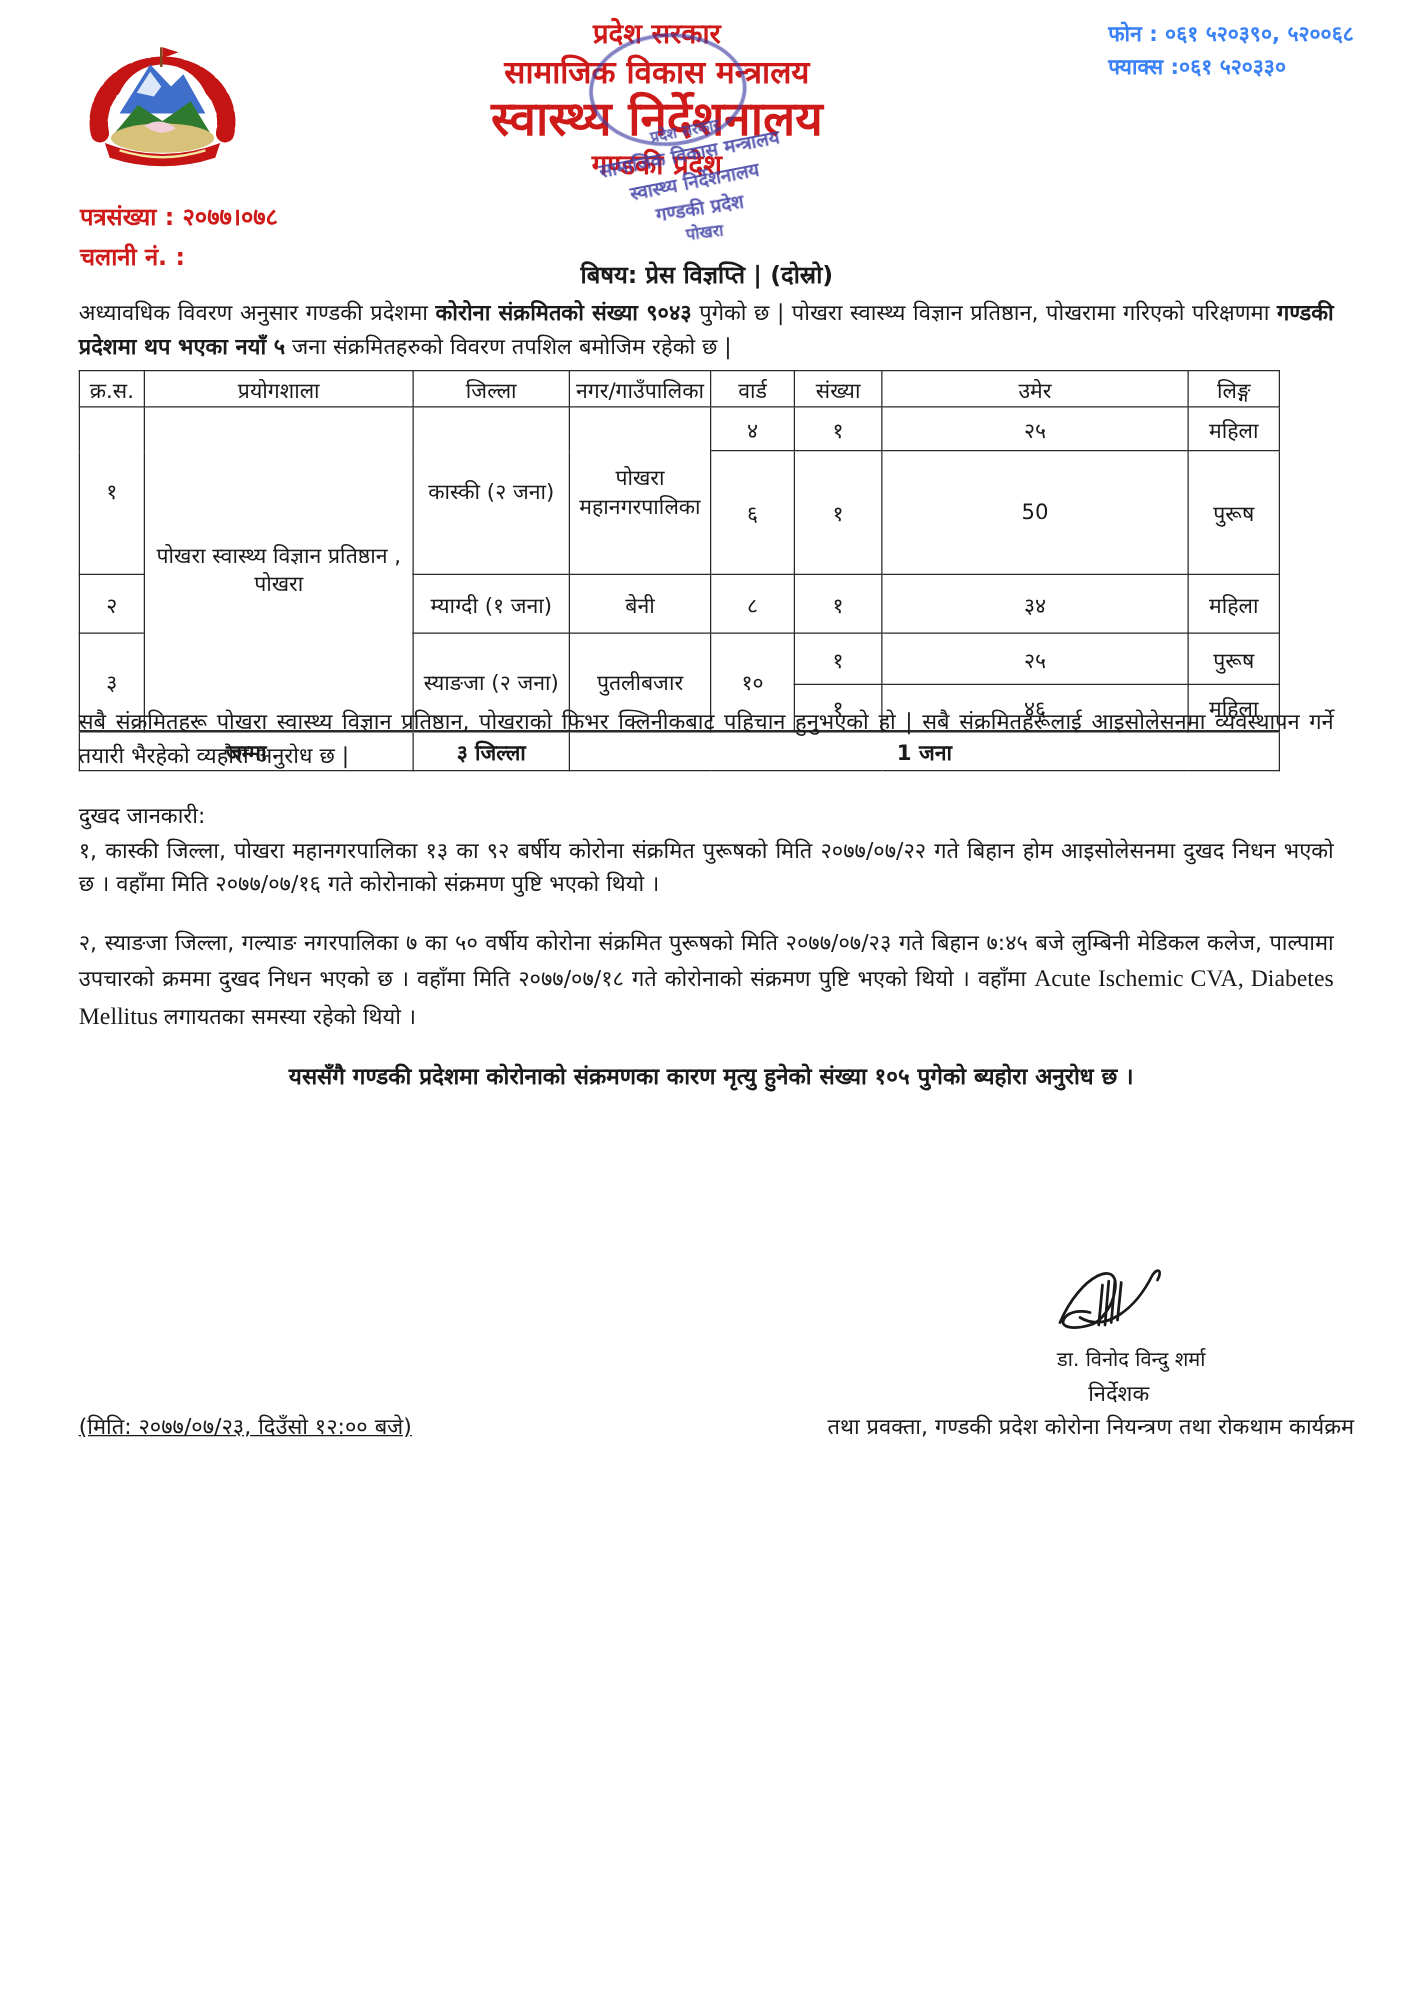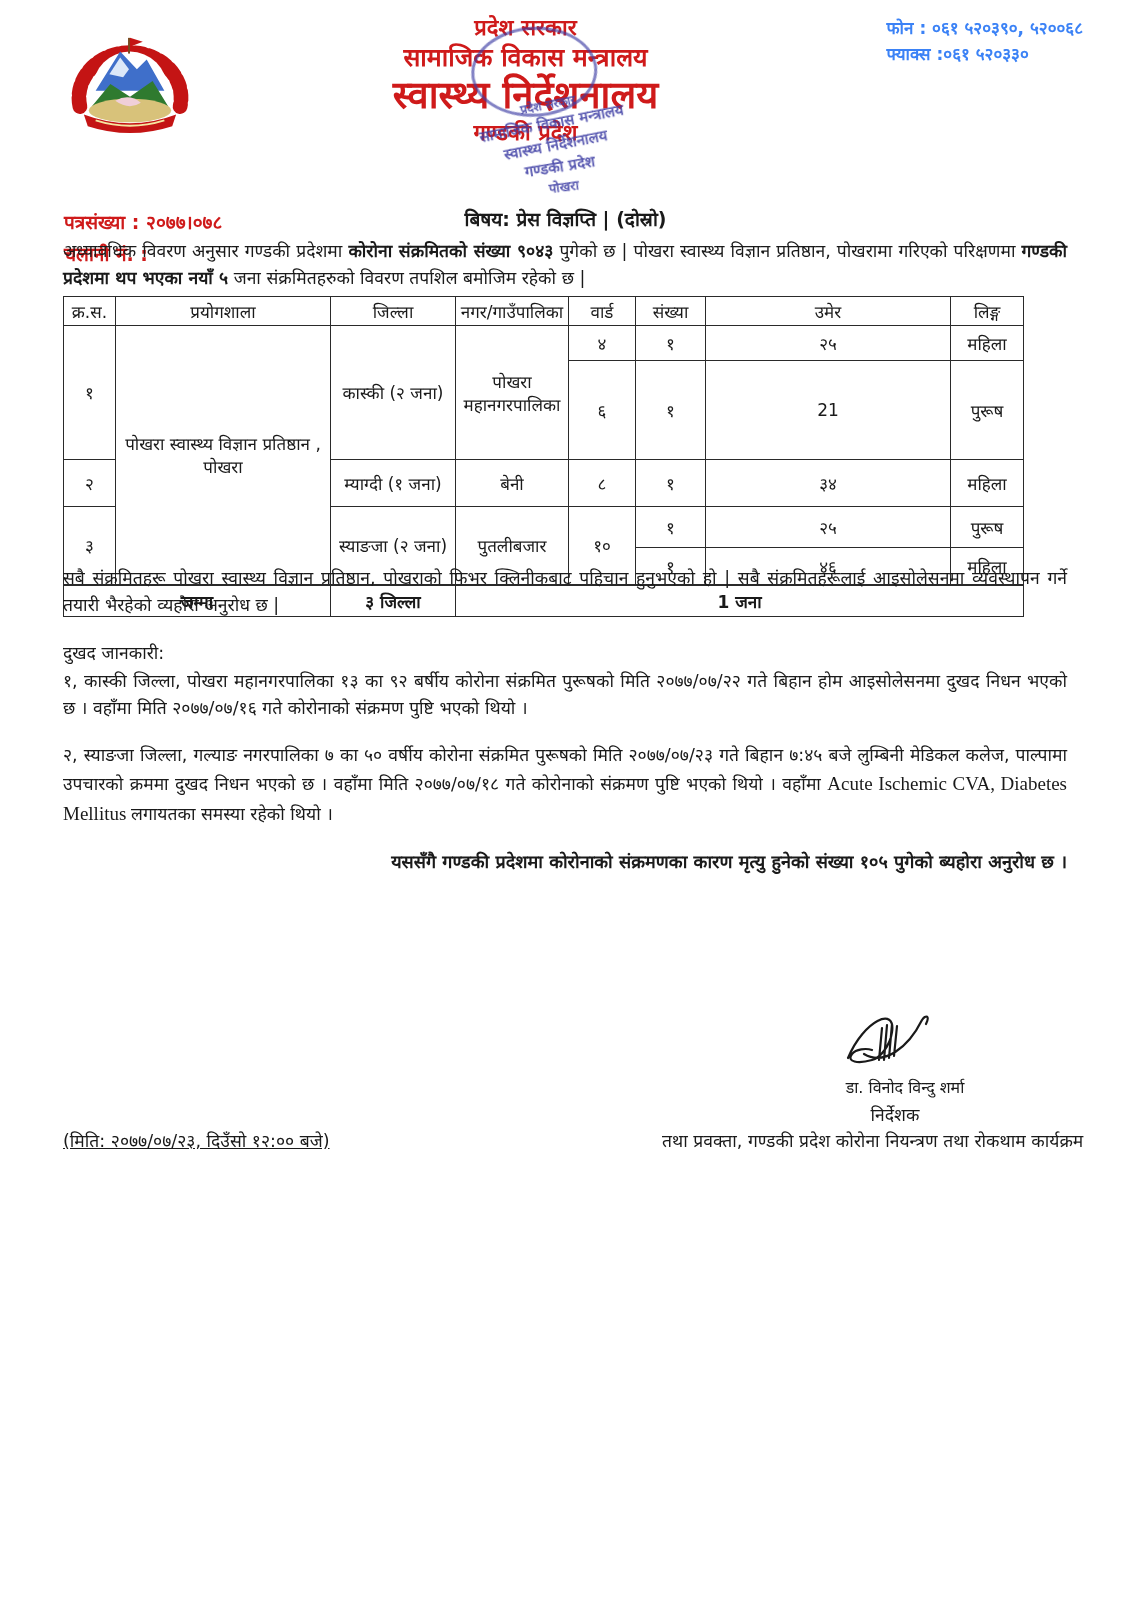--- a/index.html
+++ b/index.html
@@ -14,21 +14,21 @@
   .head-center{position:absolute;left:0;top:14px;width:100%;text-align:center;
     color:#cf1a1a;padding-right:80px;box-sizing:border-box;}
   .head-center .gov{font-size:22px;font-weight:bold;line-height:1.25;}
   .head-center .min{font-size:25px;font-weight:bold;line-height:1.3;}
   .head-center .dir{font-size:38px;font-weight:bold;line-height:1.15;}
   .head-center .prov{font-size:22px;font-weight:bold;line-height:1.4;}
   .head-center .addr{font-size:21px;font-weight:bold;line-height:1.4;}
   .contact{position:absolute;right:48px;top:16px;color:#3b82f6;font-weight:bold;
     font-size:17px;text-align:left;line-height:1.5;}
   .refs{position:absolute;left:64px;top:158px;color:#cf1a1a;font-weight:bold;
-    font-size:19px;line-height:1.7;margin-top:48px;}
+    font-size:19px;line-height:1.7;}
   
   .stamp{position:absolute;left:436px;top:96px;width:240px;color:rgba(62,62,165,0.85);
     transform:rotate(-11deg);text-align:center;font-weight:bold;font-size:15px;
     line-height:1.45;filter:blur(.3px);}
   .stamp .ring{position:absolute;left:50px;top:-72px;width:120px;height:84px;
     border:3px solid rgba(62,62,165,0.65);border-radius:50%;transform:rotate(8deg);}
   .stamp .s0{font-size:12px;}
   .stamp .s3{transform:rotate(2deg);}
   .stamp .s4{font-size:13px;transform:rotate(4deg);}
   
@@ -46,21 +46,21 @@
   table.infect thead th{height:26px;}
   tr.r1 td{height:32px;} tr.r2 td{height:96px;} tr.r3 td{height:44px;}
   tr.r4 td{height:38px;} tr.r5 td{height:34px;}
   tr.total td{height:28px;font-weight:bold;border-top:2.5px solid #2a2a2a;}
   td.ward-top{vertical-align:top;padding-top:7px;}
   
   .p-after{top:565px;}
   .sad-head{top:640px;text-align:left;}
   .p-sad1{top:668px;}
   .p-sad2{top:742px;}
-  .p-summary{top:848px;font-weight:bold;font-size:18px;text-align:right;padding-left:8px;}
+  .p-summary{top:848px;font-weight:bold;font-size:18px;text-align:center;padding-left:8px;}
   .latin{font-family:"Liberation Serif","DejaVu Serif",serif;font-size:19px;}
   
   .sig-svg{position:absolute;left:842px;top:1012px;width:96px;height:64px;}
   .sig-name{position:absolute;left:775px;top:1076px;width:260px;text-align:center;
     font-size:16px;}
   .sig-title{position:absolute;left:765px;top:1102px;width:260px;text-align:center;
     font-size:17.5px;}
   .foot-date{position:absolute;left:63px;top:1128px;font-size:17.5px;text-decoration:underline;}
   .foot-role{position:absolute;left:662px;top:1128px;font-size:17.5px;}
 </style>
@@ -145,21 +145,21 @@
         <td rowspan="2">कास्की (२ जना)</td>
         <td rowspan="2">पोखरा महानगरपालिका</td>
         <td>४</td>
         <td>१</td>
         <td>२५</td>
         <td>महिला</td>
       </tr>
       <tr class="r2">
         <td>६</td>
         <td>१</td>
-        <td>21</td>
+        <td>50</td>
         <td>पुरूष</td>
       </tr>
       <tr class="r3">
         <td>२</td>
         <td>म्याग्दी (१ जना)</td>
         <td>बेनी</td>
         <td>८</td>
         <td>१</td>
         <td>३४</td>
         <td>महिला</td>

